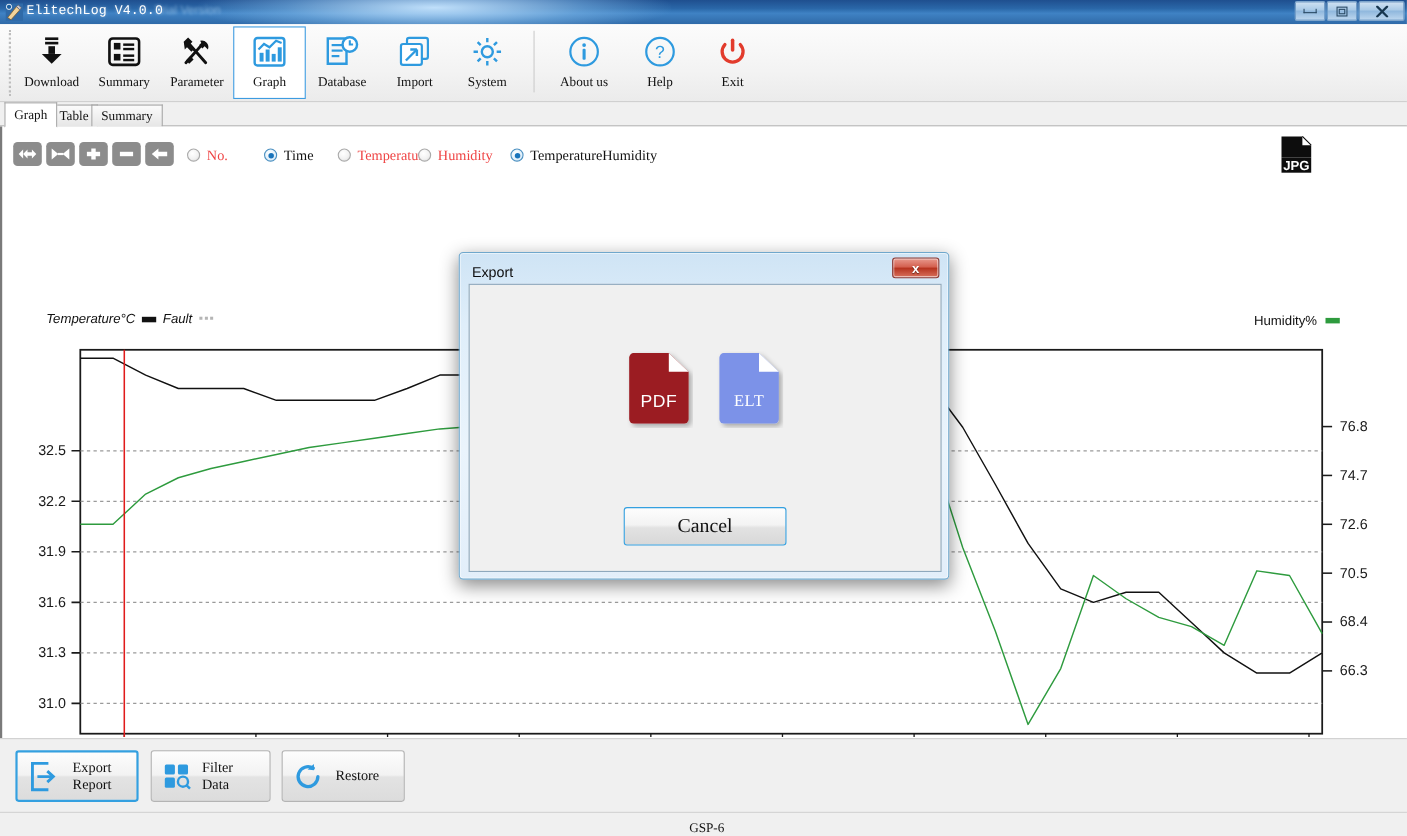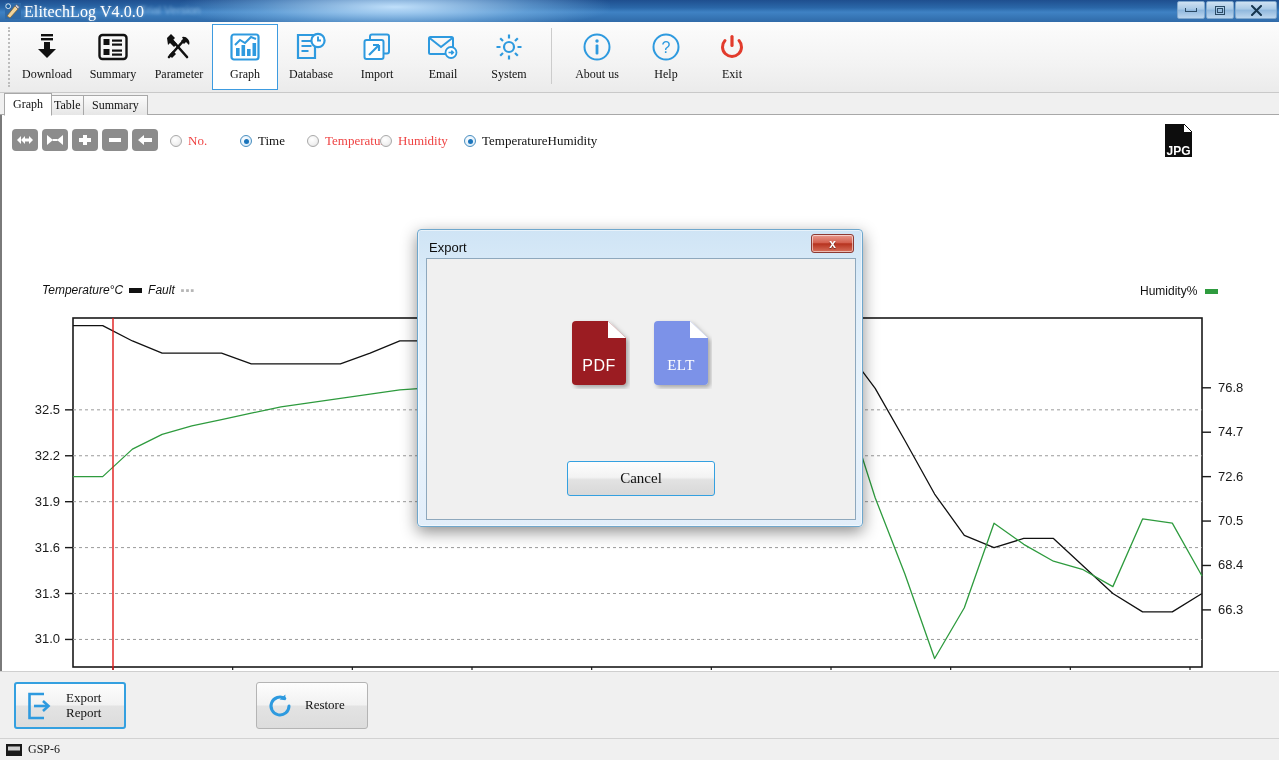--- a/index.html
+++ b/index.html
@@ -29,22 +29,22 @@
     width: 430px; height: 50px;
     background: radial-gradient(ellipse at center, rgba(200,230,255,0.95) 0%, rgba(140,195,240,0.45) 45%, rgba(120,180,230,0) 72%);
     pointer-events: none;
   }
   .titlebar .appicon {
     position: absolute; left: 5px; top: 3px;
     width: 16px; height: 16px;
   }
   .titlebar .apptitle {
     position: absolute; left: 24px; top: 3px;
-    font-family: Liberation Serif, serif;
-    font-size: 16px; color: #ffffff;
+    font-family: Liberation Mono, monospace;
+    font-size: 12px; color: #ffffff;
     letter-spacing: 0.1px;
     text-shadow: 0 0 3px rgba(255,255,255,0.35);
     white-space: nowrap;
   }
   .titlebar .ghosttitle {
     position: absolute; left: 140px; top: 4px;
     font-family: "Liberation Sans", sans-serif;
     font-size: 11px;
     color: rgba(190,220,245,0.55);
     filter: blur(1.6px);
@@ -194,21 +194,21 @@
   .bbtn .btxt {
     font-family: "Liberation Serif", serif; font-size: 13px; color: #111;
     line-height: 1.15; white-space: pre-line;
   }
   .statusbar {
     position: absolute; left: 0; top: 738px;
     width: 1279px; height: 22px;
     background: #f0f0f0;
     border-top: 1px solid #d2d2d2;
     display: flex; align-items: center; box-sizing: border-box;
-    padding-left: 6px; gap: 6px;
+    padding-left: 6px; gap: 6px; flex-direction: column;
   }
   .statusbar .stxt { font-family: "Liberation Serif", serif; font-size: 12px; color: #111; }
 
   
   .modal {
     position: absolute; left: 417px; top: 229px;
     width: 446px; height: 298px;
     background: linear-gradient(to bottom, #cfe4f5 0%, #dfeefa 22%, #eaf4fc 60%, #e2eefa 100%);
     border: 1px solid #6fa7cc;
     border-radius: 4px;
@@ -250,21 +250,21 @@
   }
   .fileicon.elt .ftext { font-family: "Liberation Serif", serif; font-size: 15px; }
   .cancelbtn {
     position: absolute; left: 140px; top: 202px;
     width: 148px; height: 35px;
     border: 1px solid #34a0e0; border-radius: 3px;
     background: linear-gradient(to bottom, #fdfdfd 0%, #f3f3f3 46%, #e2e2e2 54%, #d8d8d8 100%);
     display: flex; align-items: center; justify-content: center;
     box-sizing: border-box;
   }
-  .cancelbtn span { font-family: "Liberation Serif", serif; font-size: 15px; color: #111; }
+  .cancelbtn span { font-family: "Liberation Serif", serif; font-size: 18px; color: #111; }
 </style>
 </head>
 <body>
 
 <div id="app">
 
   <div class="titlebar">
     <div class="glow"></div>
     <svg class="appicon" viewBox="0 0 16 16">
       <rect x="0" y="0" width="16" height="16" fill="#2f6aa8"></rect>
@@ -368,31 +368,20 @@
           <svg width="30" height="30" viewBox="0 0 30 30">
             <rect x="8" y="2.5" width="19" height="19" rx="2" fill="none" stroke="#2e9adf" stroke-width="2"></rect>
             <rect x="2.5" y="8" width="19" height="19" rx="2" fill="#fff" stroke="#2e9adf" stroke-width="2"></rect>
             <path d="M7 23 L17 13" stroke="#2e9adf" stroke-width="2.2"></path>
             <path d="M17 13 L11 13 M17 13 L17 19" stroke="#2e9adf" stroke-width="2.2" fill="none"></path>
           </svg>
         </span>
         <span class="lbl">Import</span>
       </div>
 
-      <div class="tbitem">
-        <span class="ic">
-          <svg width="32" height="26" viewBox="0 0 32 26">
-            <rect x="2" y="3" width="24" height="17" rx="1.5" fill="none" stroke="#2e9adf" stroke-width="2"></rect>
-            <path d="M2.6 4 L14 13 L25.4 4" fill="none" stroke="#2e9adf" stroke-width="2"></path>
-            <circle cx="24" cy="18.5" r="5.5" fill="#fff" stroke="#2e9adf" stroke-width="1.8"></circle>
-            <path d="M21.5 18.5 H26 M24.3 16.6 L26.3 18.5 L24.3 20.4" stroke="#2e9adf" stroke-width="1.6" fill="none"></path>
-          </svg>
-        </span>
-        <span class="lbl">Email</span>
-      </div>
 
       <div class="tbitem">
         <span class="ic">
           <svg width="30" height="30" viewBox="0 0 30 30">
             <g fill="none" stroke="#2e9adf" stroke-width="2.2">
               <circle cx="15" cy="15" r="5"></circle>
               <path d="M15 2.5 v4 M15 23.5 v4 M2.5 15 h4 M23.5 15 h4
                        M6.2 6.2 l2.8 2.8 M21 21 l2.8 2.8 M23.8 6.2 l-2.8 2.8 M9 21 l-2.8 2.8"></path>
             </g>
           </svg>
@@ -599,20 +588,30 @@
   <div class="bottombar">
     <div class="bbtn focus" style="left:14px; width:112px;">
       <svg width="30" height="30" viewBox="0 0 30 30">
         <path d="M18 3 H3.5 V27 H18" fill="none" stroke="#2e9adf" stroke-width="2.6"></path>
         <path d="M8 15 H22" stroke="#2e9adf" stroke-width="2.6"></path>
         <path d="M17 10 L22.5 15 L17 20" fill="none" stroke="#2e9adf" stroke-width="2.6"></path>
       </svg>
       <span class="btxt">Export
 Report</span>
     </div>
+    <div class="bbtn" style="left:137px; width:109px;">
+      <svg width="28" height="28" viewBox="0 0 28 28">
+        <rect x="2" y="2" width="10" height="10" rx="1.5" fill="#2e9adf"></rect>
+        <rect x="15" y="2" width="10" height="10" rx="1.5" fill="#2e9adf"></rect>
+        <rect x="2" y="15" width="10" height="10" rx="1.5" fill="#2e9adf"></rect>
+        <circle cx="20" cy="19" r="5" fill="none" stroke="#2e9adf" stroke-width="2.4"></circle>
+        <path d="M23.6 22.6 L27 26" stroke="#2e9adf" stroke-width="2.4"></path>
+      </svg>
+      <span class="btxt">Filter Data</span>
+    </div>
     <div class="bbtn" style="left:256px; width:112px;">
       <svg width="28" height="28" viewBox="0 0 28 28">
         <path d="M22 14 a9 9 0 1 1 -4.2 -7.6" fill="none" stroke="#2e9adf" stroke-width="3" stroke-linecap="round"></path>
         <path d="M18.4 2.5 L18.4 8.2 L12.6 7.6 Z" fill="#2e9adf"></path>
       </svg>
       <span class="btxt">Restore</span>
     </div>
   </div>
 
   <div class="statusbar">

